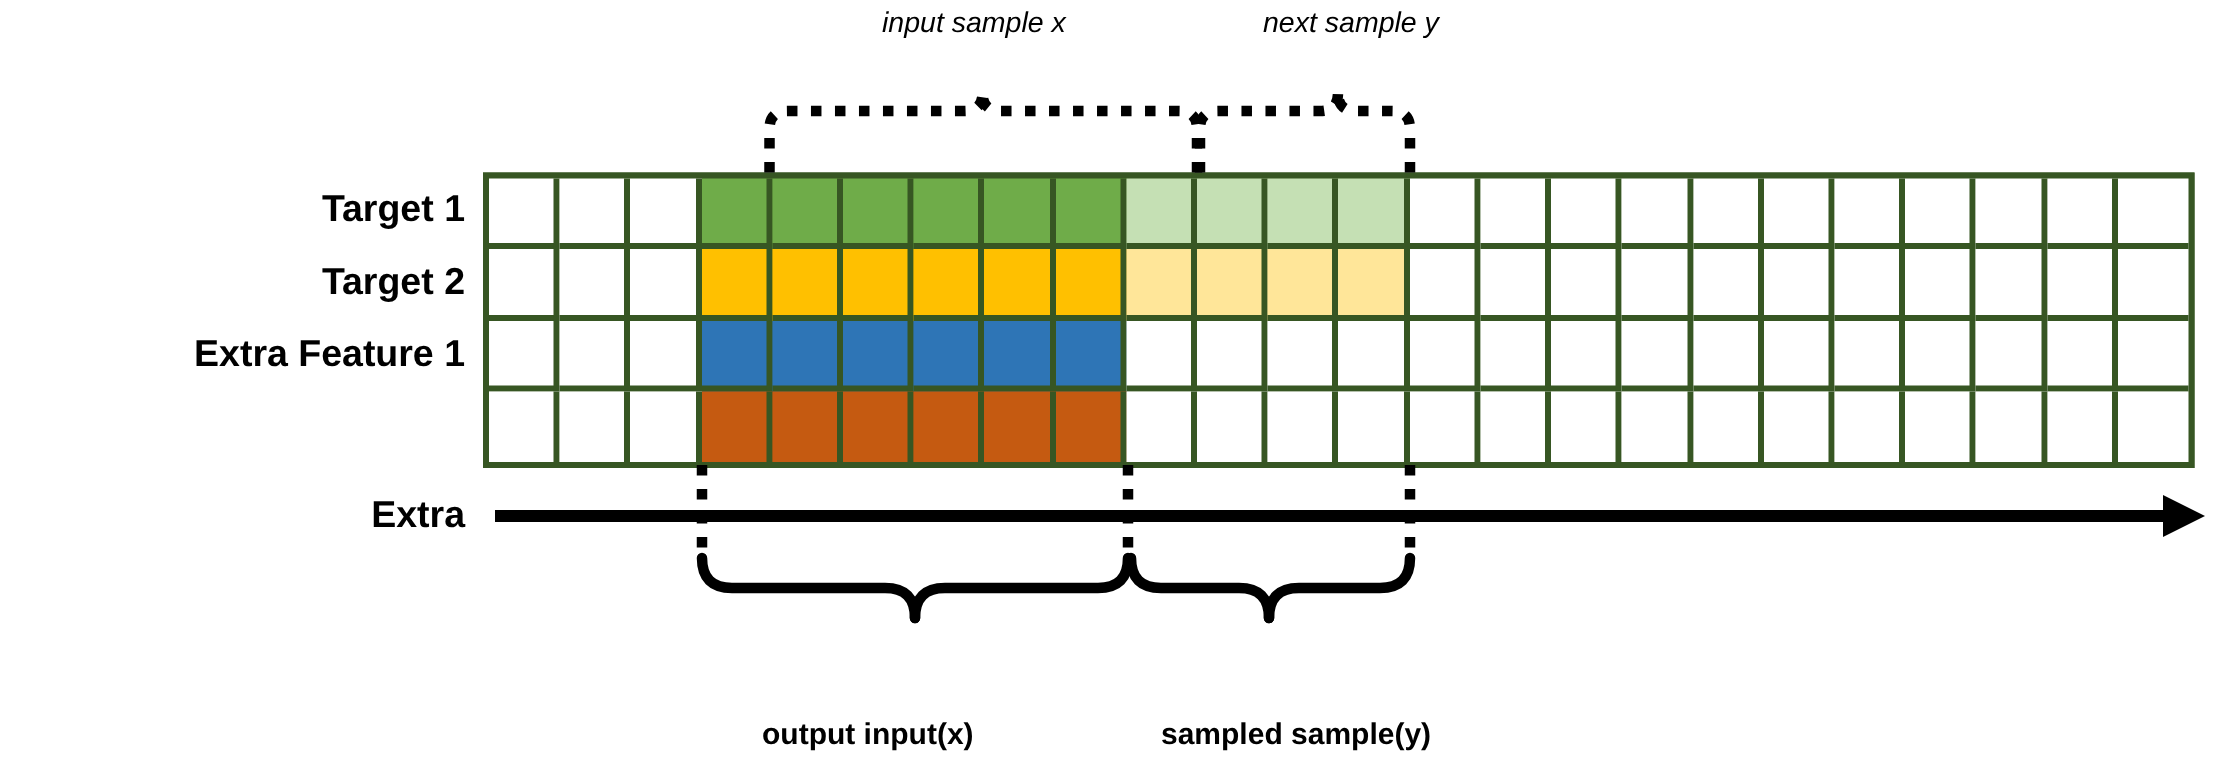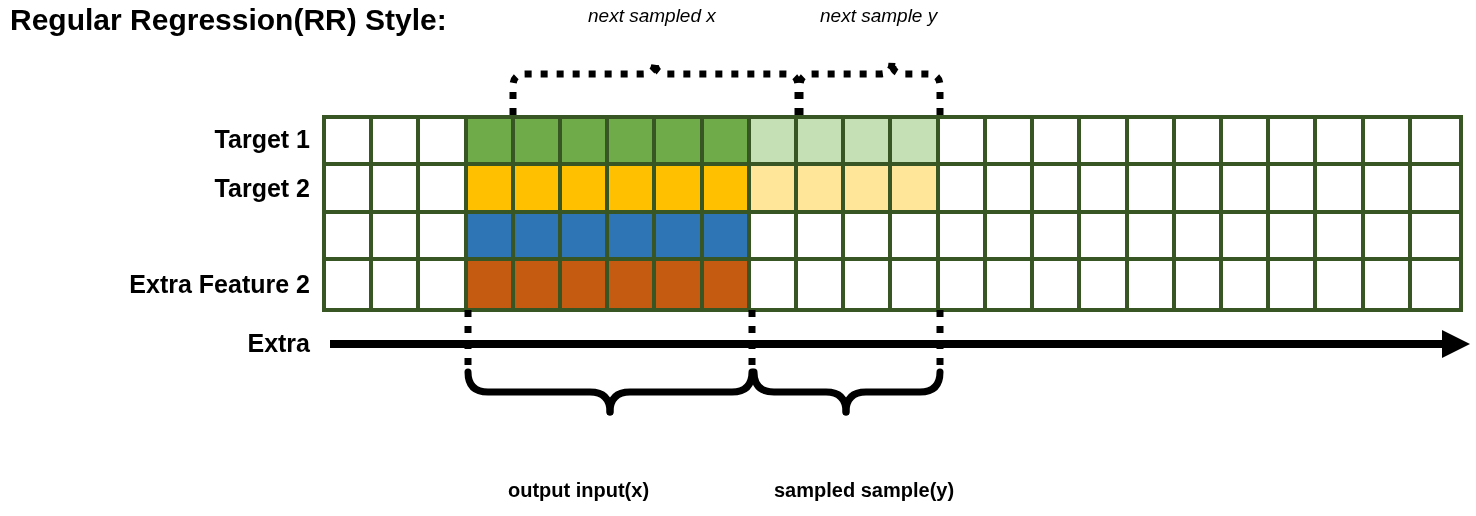--- a/index.html
+++ b/index.html
@@ -33,21 +33,21 @@
 
   
   .top-label {
     position: absolute;
     font-size: 19px;
     font-style: italic;
     font-weight: 500;
     white-space: nowrap;
   }
   #label-next-sample-x { left: 588px; top: 5px; }
-  #label-next-sample-y { left: 820px; top: 5px; }
+  #label-next-sample-y { left: 842px; top: 5px; }
 
   
   .row-label {
     position: absolute;
     right: 1166px;   
     font-size: 25px;
     font-weight: bold;
     white-space: nowrap;
     text-align: left;
     line-height: 1;
@@ -114,28 +114,27 @@
     width: 1476px;
     height: 516px;
     pointer-events: none;
   }
 </style>
 </head>
 <body>
 
 <div id="stage">
 
-  <div id="page-title">Regular Regression(RR) Style:</div>
-
-  <div class="top-label" id="label-next-sample-x">next sampled x</div>
+
+  <div class="top-label" id="label-next-sample-x">input sample x</div>
   <div class="top-label" id="label-next-sample-y">next sample y</div>
 
   <div class="row-label" id="row-label-0">Target 1</div>
   <div class="row-label" id="row-label-1">Target 2</div>
-  <div class="row-label" id="row-label-3">Extra Feature 2</div>
+  <div class="row-label" id="row-label-2">Extra Feature 1</div>
 
   <div id="time-label">Extra</div>
 
   <div id="grid">
       <div class="grid-row">
         <div class="cell" style="background: rgb(255, 255, 255);"></div>
         <div class="cell" style="background: rgb(255, 255, 255);"></div>
         <div class="cell" style="background: rgb(255, 255, 255);"></div>
         <div class="cell" style="background: rgb(111, 172, 73);"></div>
         <div class="cell" style="background: rgb(111, 172, 73);"></div>

